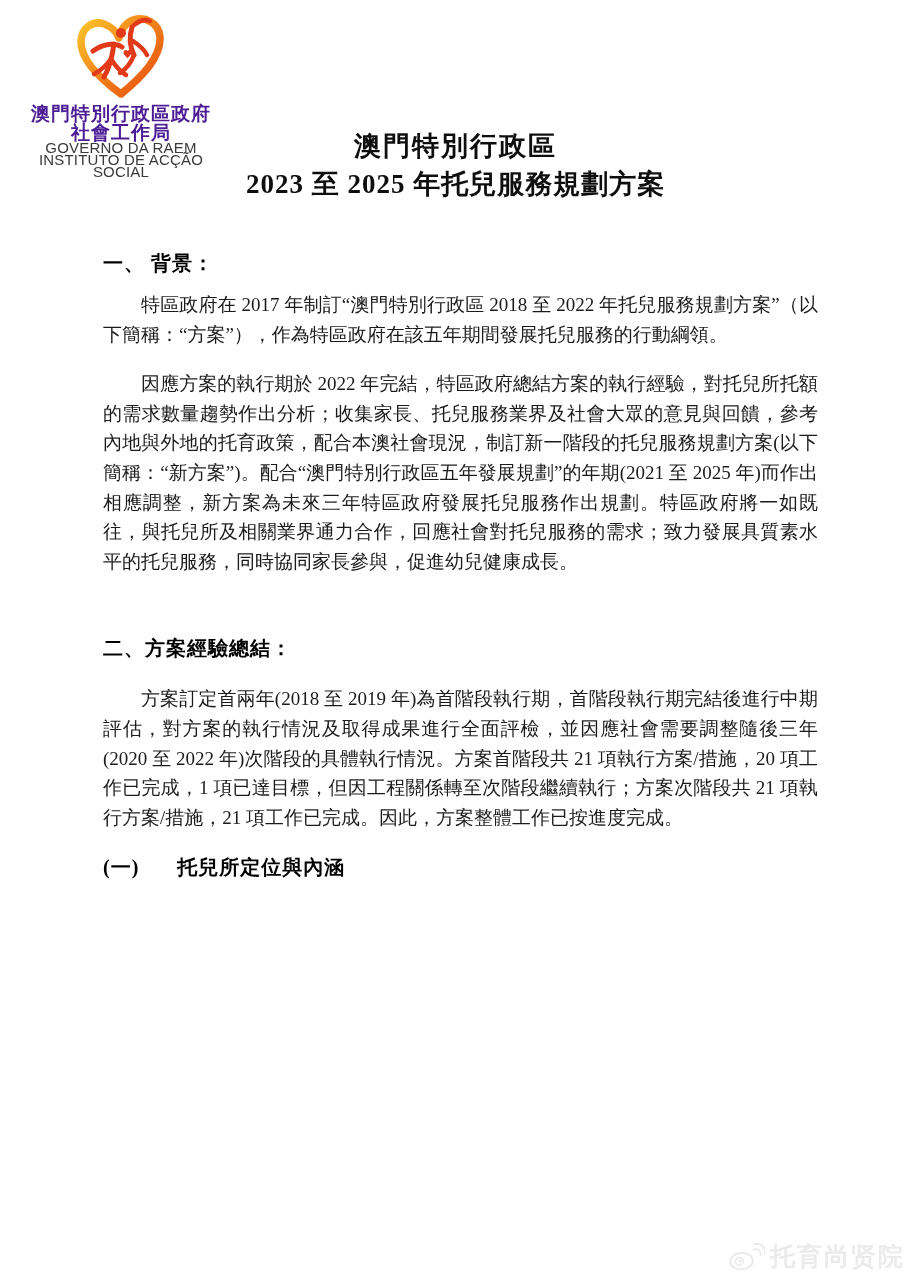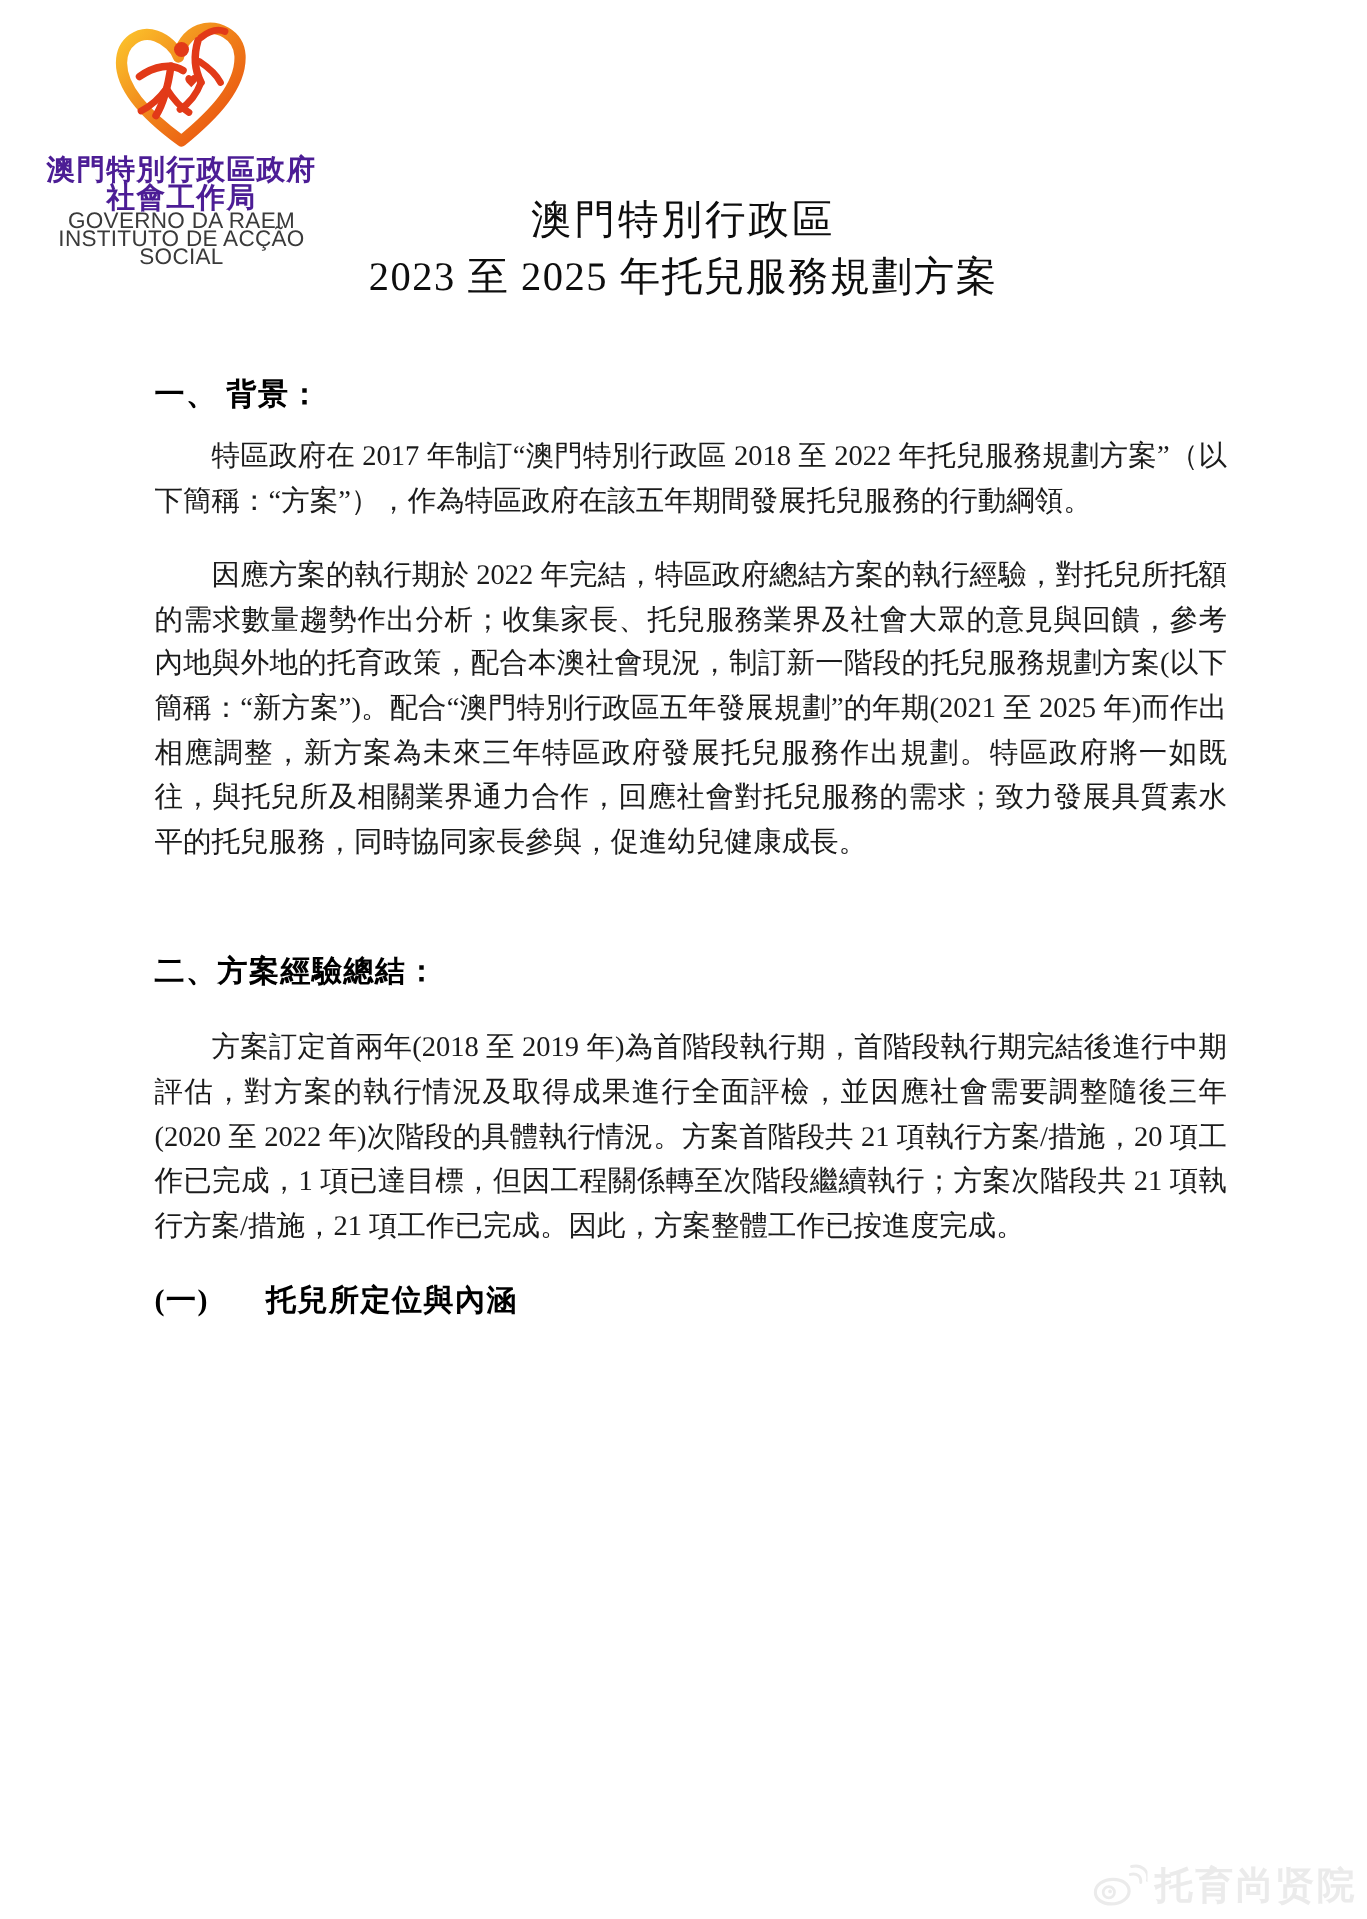--- a/index.html
+++ b/index.html
@@ -14,21 +14,21 @@
   
   .org{
     position:absolute;left:28px;top:14px;width:186px;
     text-align:center;
     font-family:"Liberation Sans","DejaVu Sans",sans-serif;
   }
   .org .logo{width:100px;height:86px;margin:0 auto 4px;}
   .org-cn{font-size:19px;font-weight:bold;line-height:19px;color:#4c1d95;letter-spacing:1px;}
   .org-pt{font-size:15px;font-weight:normal;line-height:12px;color:#3a3a3a;letter-spacing:.2px;}
   
-  .title-wrap{padding-top:128px;text-align:center;font-weight:normal;color:#0e0e0e;}
+  .title-wrap{padding-top:128px;text-align:center;font-weight:bold;color:#0e0e0e;}
   .title-l1{font-size:27px;line-height:37px;letter-spacing:2px;}
   .title-l2{font-size:27px;line-height:38px;letter-spacing:1px;}
   .chapter{margin-top:46px;text-align:center;font-size:23px;font-weight:bold;line-height:30px;color:#0c0c0c;letter-spacing:2px;}
   .chapter .chap-num{margin-right:24px;}
   
   .content{padding:0 93px 0 103px;}
   .sec-h{font-size:20px;font-weight:bold;line-height:24px;margin:0;color:#000;letter-spacing:1px;}
   .sec-h.first{margin-top:48px;}
   .sec-h.second{margin-top:60px;}
   .sub-h{font-size:20px;font-weight:bold;line-height:26px;margin:22px 0 0 0;color:#000;letter-spacing:1px;}

